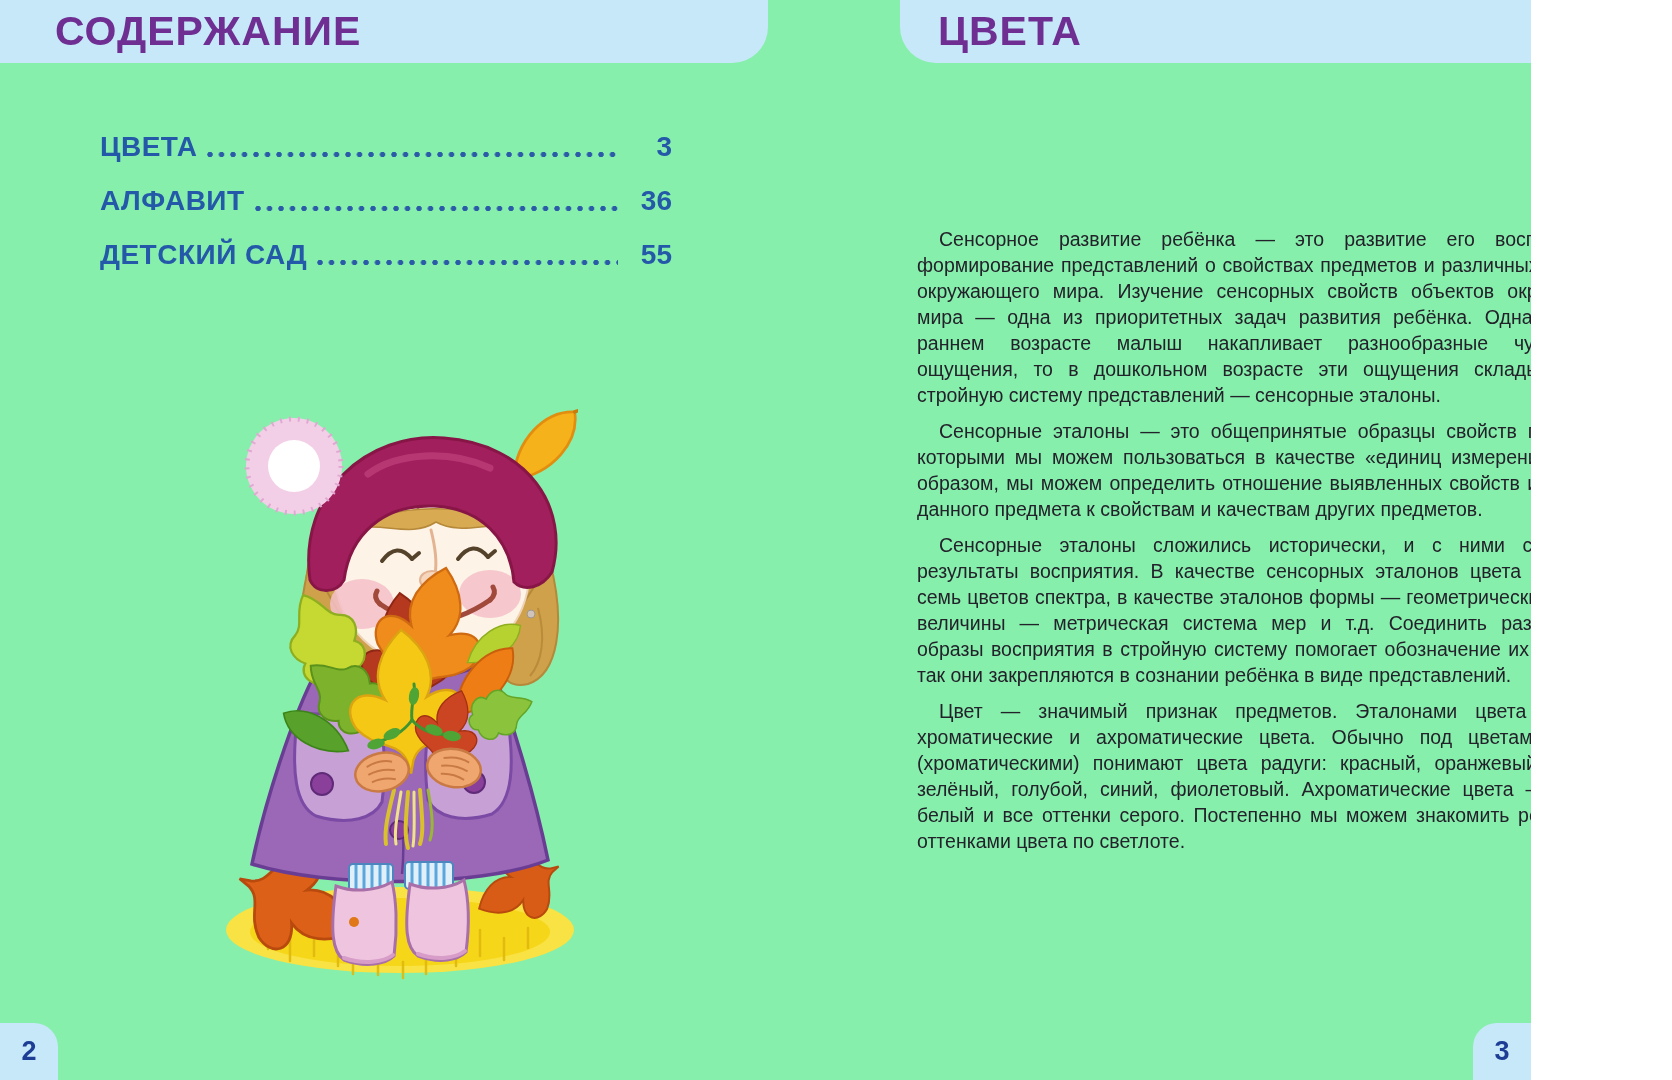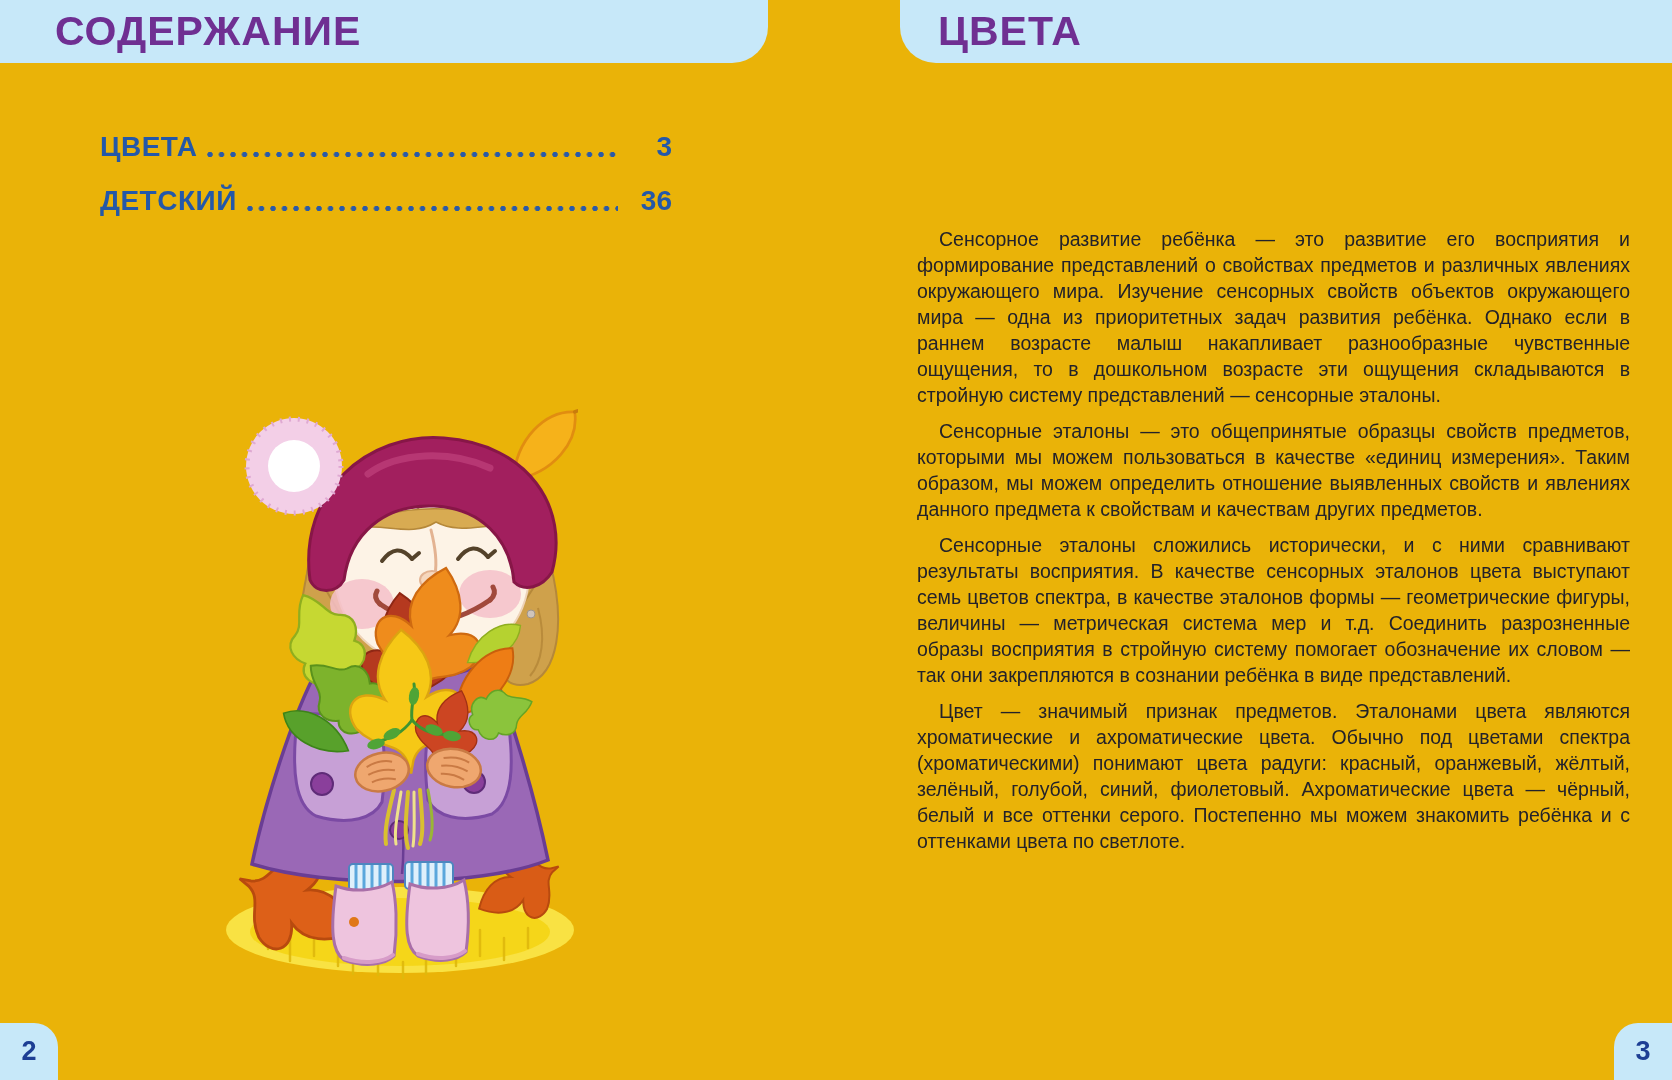--- a/index.html
+++ b/index.html
@@ -1,17 +1,17 @@
 <!DOCTYPE html>
 <html lang="ru"><head>
 <meta charset="utf-8">
 <style>
   html,body{margin:0;padding:0;background:#ffffff;}
   .spread{
-    position:relative;width:1672px;height:1080px;background:#eab308;overflow:hidden;
+    position:relative;width:1531px;height:1080px;background:#86efac;overflow:hidden;
     font-family:"Liberation Sans","DejaVu Sans",sans-serif;
   }
   
   .band{position:absolute;top:0;height:63px;background:#c7e8f9;}
   .band-left{left:0;width:768px;border-radius:0 0 36px 0;}
   .band-right{left:900px;width:772px;border-radius:0 0 0 36px;}
   .band-title{
     position:absolute;top:0;line-height:63px;
     font-size:41px;font-weight:bold;letter-spacing:1px;color:#6f2f92;
   }
@@ -53,23 +53,28 @@
     <div class="band band-left"></div>
     <div class="band-title left">СОДЕРЖАНИЕ</div>
 
     <div class="toc">
       <div class="toc-row">
         <span class="toc-label">ЦВЕТА</span>
         <span class="toc-leader"></span>
         <span class="toc-page">3</span>
       </div>
       <div class="toc-row">
-        <span class="toc-label">ДЕТСКИЙ</span>
+        <span class="toc-label">АЛФАВИТ</span>
         <span class="toc-leader"></span>
         <span class="toc-page">36</span>
+      </div>
+      <div class="toc-row">
+        <span class="toc-label">ДЕТСКИЙ САД</span>
+        <span class="toc-leader"></span>
+        <span class="toc-page">55</span>
       </div>
     </div>
 
     <svg class="illustration" viewBox="0 0 380 600" aria-hidden="true">
       <defs>
         <path id="leaf-maple" d="M0,-44 C15,-31 21,-15 13,-1 C31,-11 41,2 32,16 C20,30 7,25 2,38 L0,46 L-2,38 C-7,25 -20,30 -32,16 C-41,2 -31,-11 -13,-1 C-21,-15 -15,-31 0,-44 Z"></path>
         <path id="leaf-point" d="M0,-34 C17,-20 19,10 0,34 C-19,10 -17,-20 0,-34 Z"></path>
         <path id="leaf-holly" d="M0,-36 C10,-28 8,-18 16,-14 C26,-10 24,0 18,6 C26,12 20,24 8,24 C6,32 -6,32 -8,24 C-20,24 -26,12 -18,6 C-24,0 -26,-10 -16,-14 C-8,-18 -10,-28 0,-36 Z"></path>
       </defs>
 

